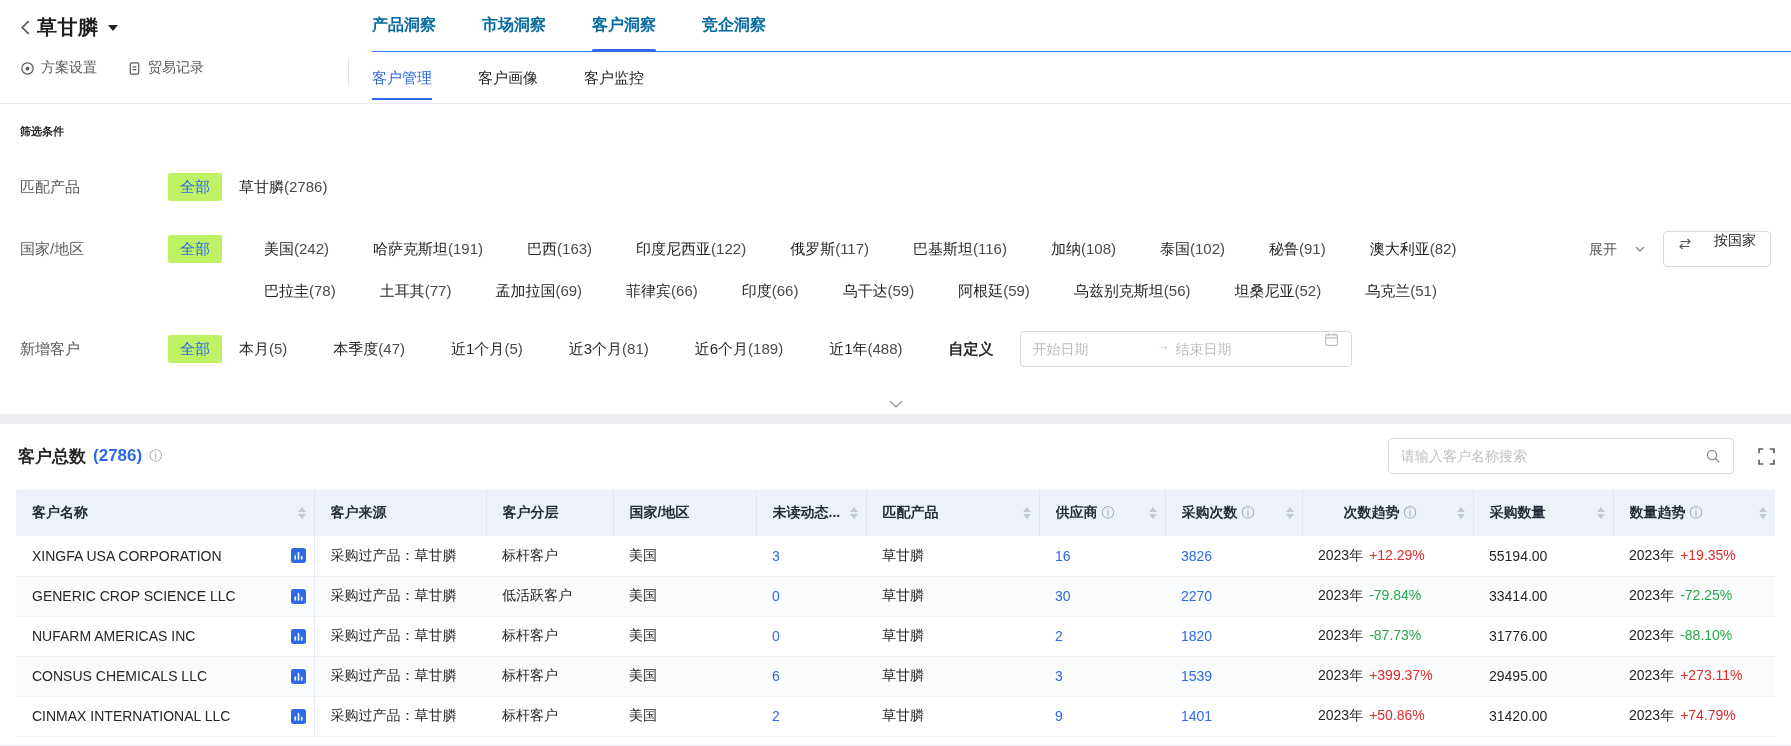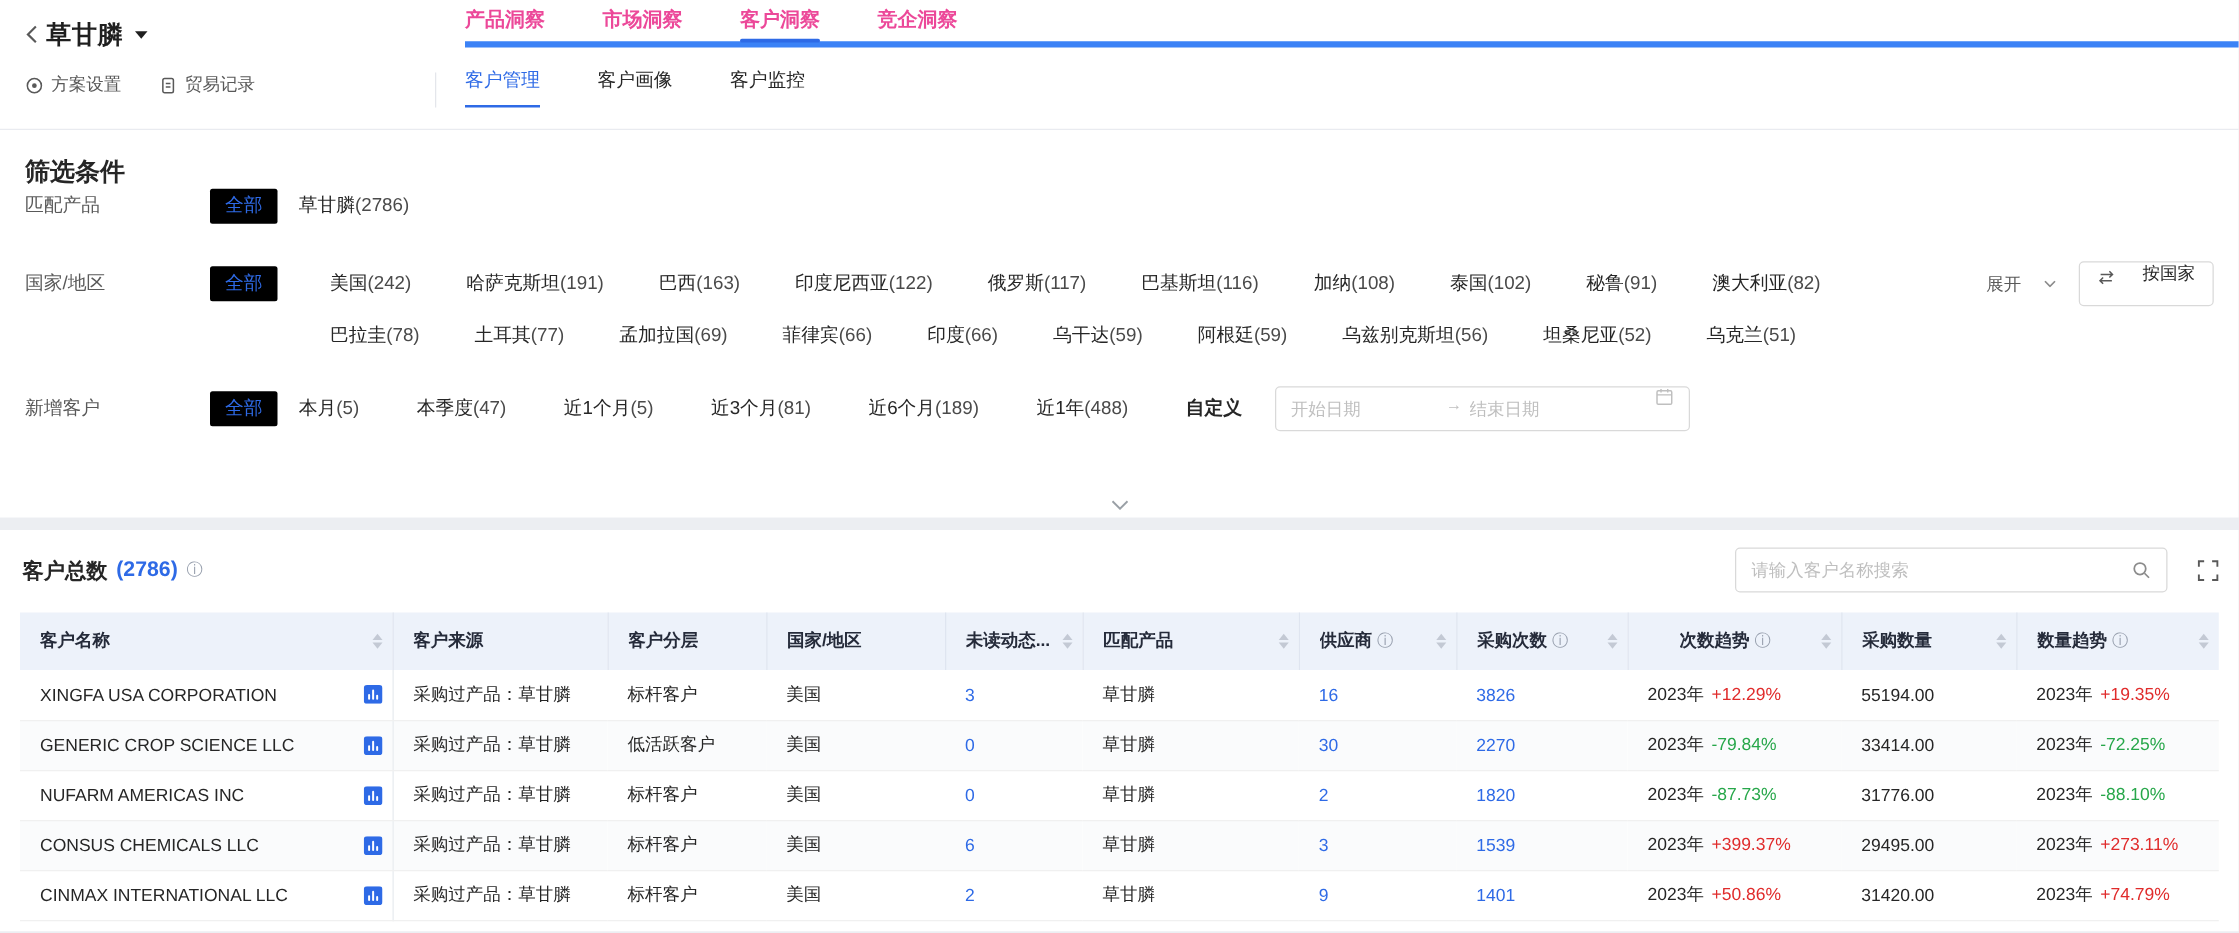--- a/index.html
+++ b/index.html
@@ -17,35 +17,35 @@
 .topbar-left{width:348px;flex-shrink:0;padding:14px 0 0 20px}
 .title-row{display:flex;align-items:center;gap:6px}
 .back-btn{display:flex;align-items:center;cursor:pointer}
 .page-title{font-size:20px;font-weight:bold;color:#1f1f1f;letter-spacing:.5px}
 .caret{width:0;height:0;border-left:5px solid transparent;border-right:5px solid transparent;border-top:6px solid #1f1f1f;margin-left:3px;cursor:pointer}
 .hdr-actions{display:flex;gap:30px;margin-top:18px}
 .hdr-action{display:flex;align-items:center;gap:6px;color:#595959;font-size:14px;cursor:pointer}
 .hdr-action svg{display:block}
 .topbar-right{flex:1;position:relative;padding-left:24px}
 .topbar-right::before{content:"";position:absolute;left:0;top:58px;height:28px;width:1px;background:#e4e6eb}
-.main-tabs{display:flex;gap:46px;height:38px;border-bottom:5px solid #3b82f6;font-size:16px;font-weight:bold;color:#ec4899}
+.main-tabs{display:flex;gap:46px;height:52px;border-bottom:1px solid #3b82f6;font-size:16px;font-weight:bold;color:#0369a1}
 .main-tab{position:relative;display:flex;align-items:center;cursor:pointer}
 .main-tab.active::after{content:"";position:absolute;left:0;right:0;bottom:-1px;height:3px;border-radius:2px;background:var(--accent)}
 .sub-tabs{display:flex;gap:46px;height:53px;font-size:15px;color:#262626}
 .sub-tab{position:relative;display:flex;align-items:center;cursor:pointer}
 .sub-tab.active{color:var(--accent)}
 .sub-tab.active::after{content:"";position:absolute;left:0;right:0;bottom:5px;height:2px;background:var(--accent)}
 
 .filter-panel{background:#fff;padding:20px 20px 0;position:relative;margin-bottom:10px;height:310px}
-.filter-title{font-size:20px;font-weight:bold;}
+.filter-title{font-size:11px;font-weight:bold;margin-bottom:34px}
 .filter-row{display:flex;align-items:flex-start;font-size:15px;line-height:28px}
 .row-product{margin-bottom:34px}
 .row-country{margin-bottom:30px}
 .filter-label{width:148px;color:#595959;flex-shrink:0}
-.all-chip{background:#000000;color:var(--accent);padding:0 12px;border-radius:2px;height:28px;cursor:pointer;flex-shrink:0}
+.all-chip{background:#bef264;color:var(--accent);padding:0 12px;border-radius:2px;height:28px;cursor:pointer;flex-shrink:0}
 .f-items{display:flex;column-gap:46px;row-gap:14px;margin-left:17px;flex-wrap:wrap}
 .country-lines{margin-left:42px;display:flex;flex-direction:column;gap:14px;max-width:1330px}
 .f-line{display:flex;column-gap:44px;flex-wrap:wrap}
 .f-item{cursor:pointer;white-space:nowrap}
 .f-cnt{color:#4a4a4a}
 .f-cnt::before{content:"("}
 .f-cnt::after{content:")"}
 .country-right{margin-left:auto;display:flex;align-items:flex-start;gap:18px;flex-shrink:0;padding-left:16px}
 .expand-link{color:#595959;display:flex;align-items:center;gap:18px;cursor:pointer;font-size:14px;height:28px}
 .by-country{display:flex;align-items:flex-end;gap:22px;height:36px;padding:16px 14px;border:1px solid #d9d9d9;border-radius:4px;background:#fff;font-size:14px;cursor:pointer;color:#262626;margin-top:-4px}

